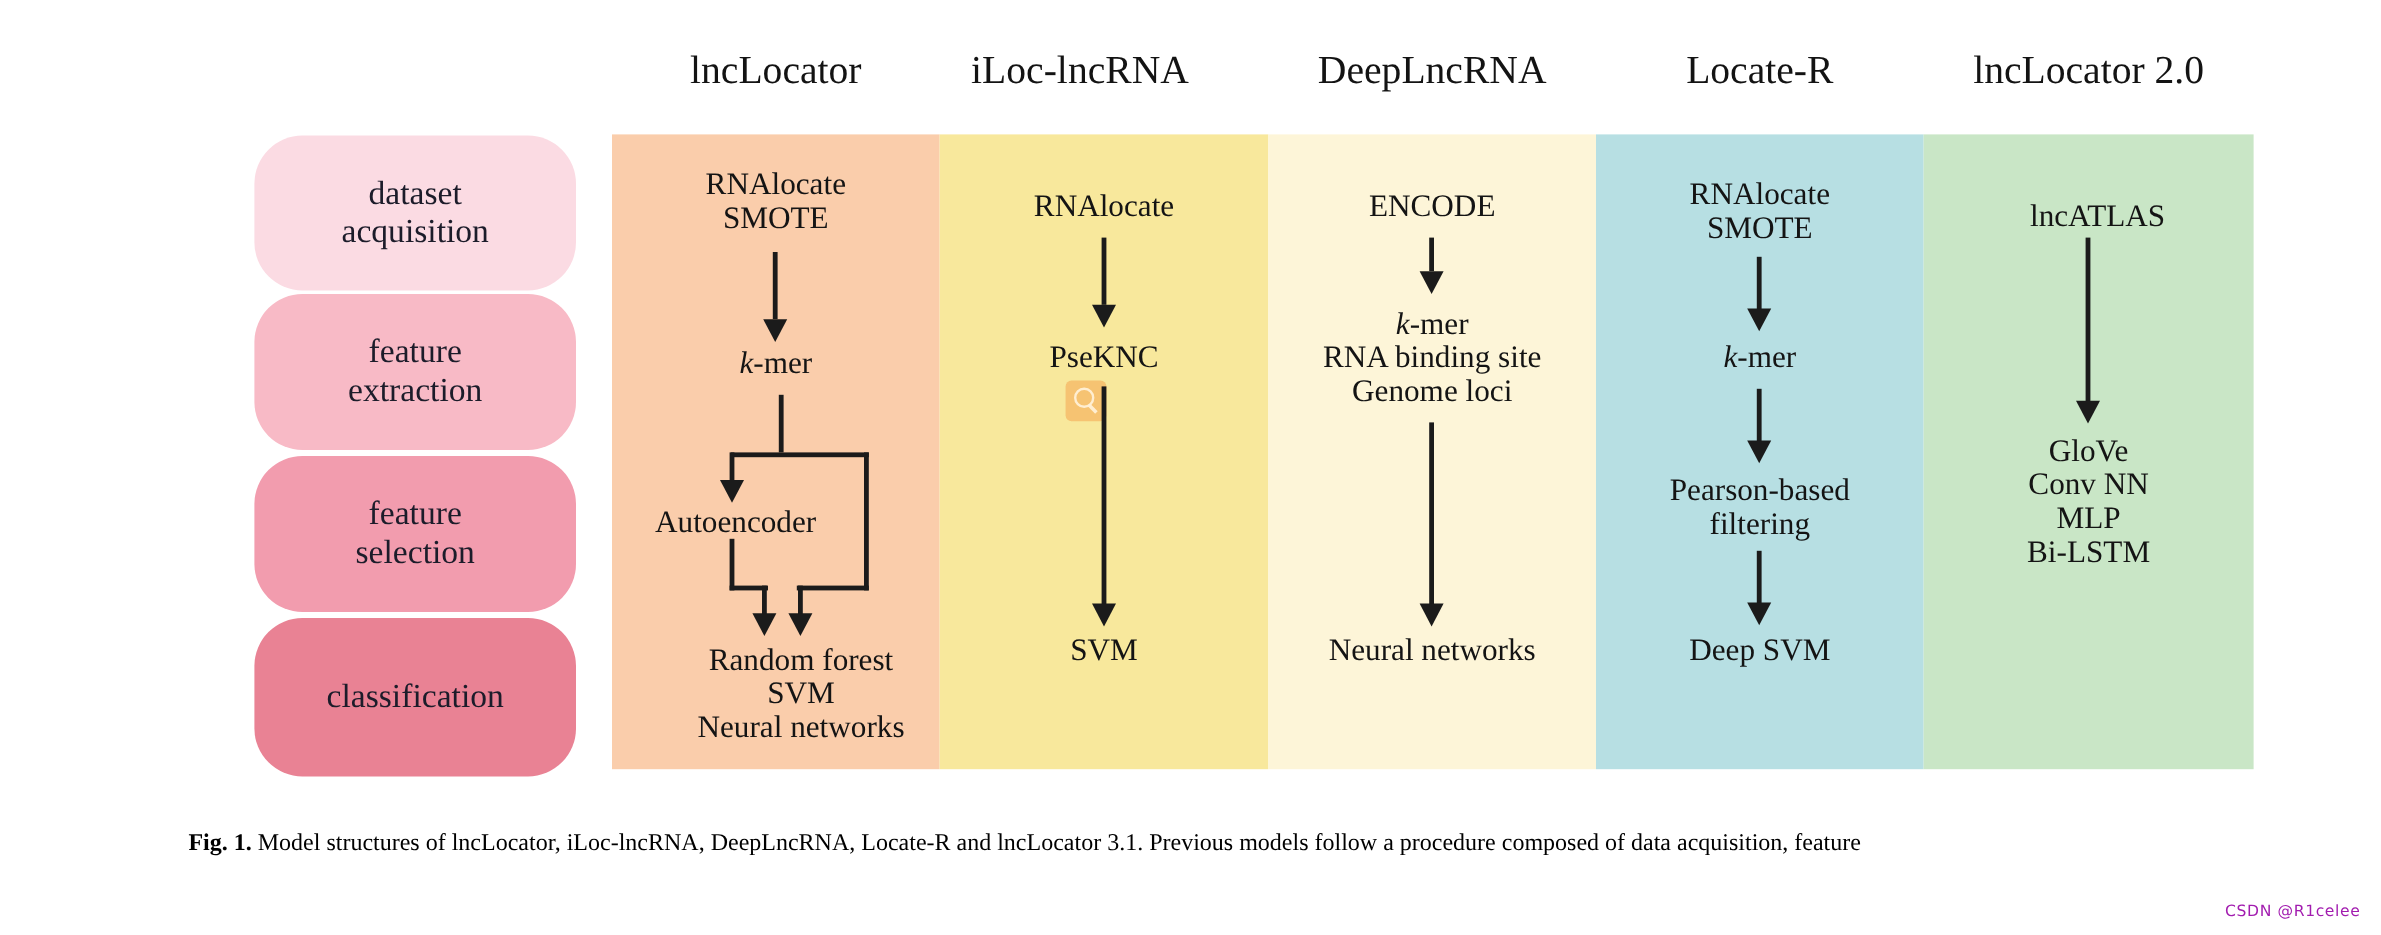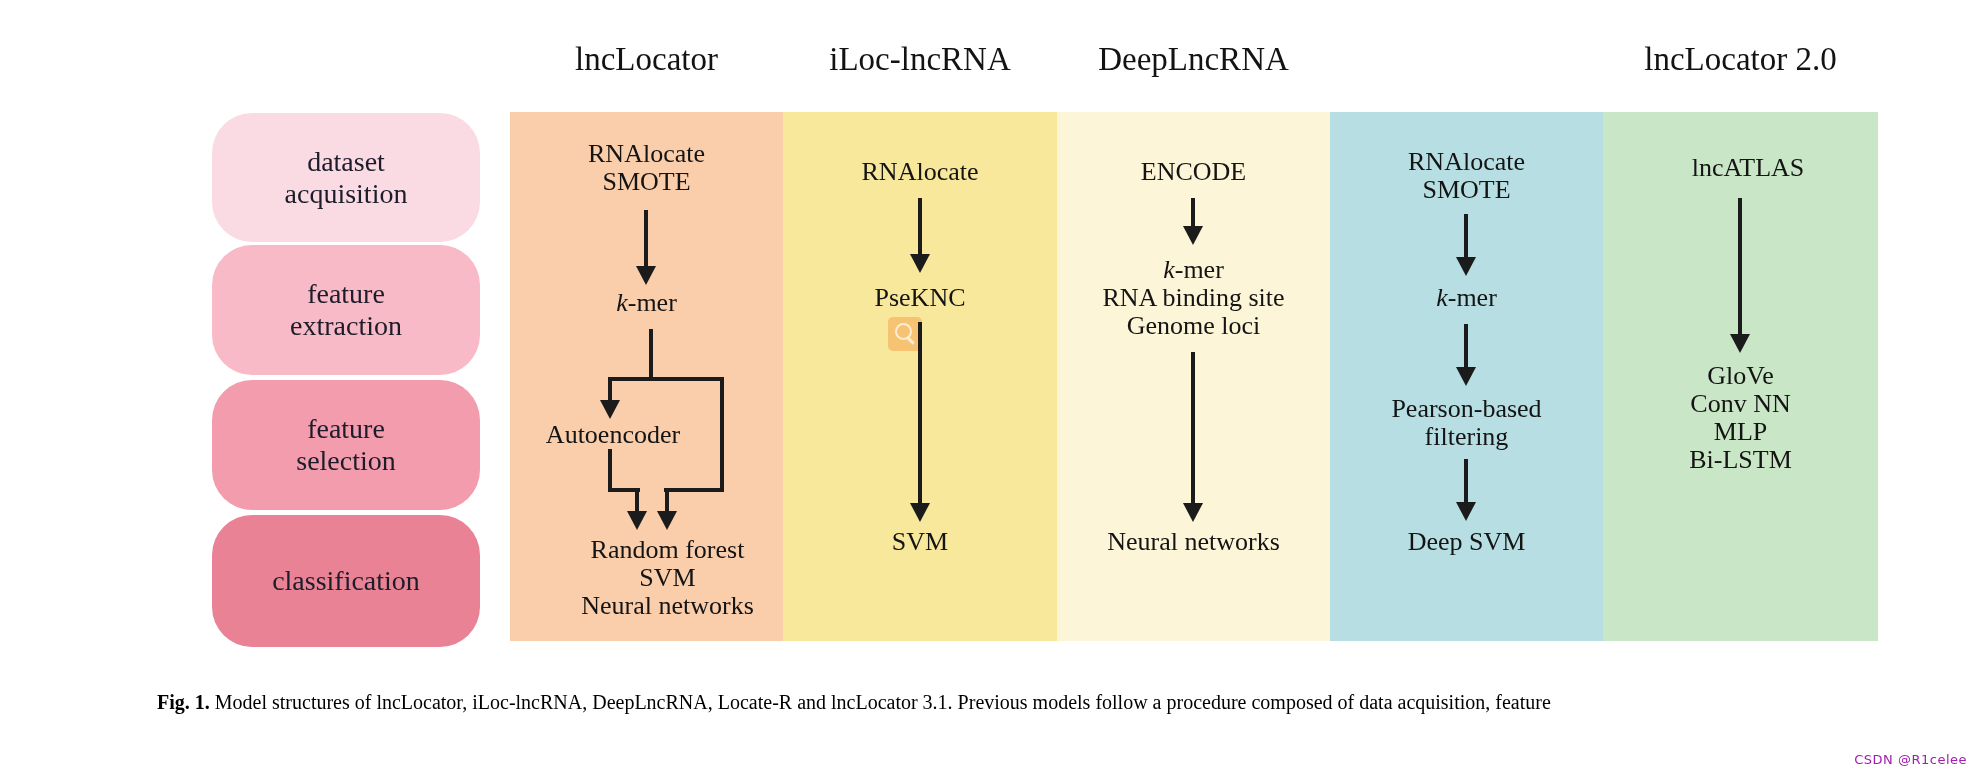--- a/index.html
+++ b/index.html
@@ -27,22 +27,23 @@
        border:2.5px solid rgba(255,240,214,0.95);}
   .mag .hdl{position:absolute;left:21px;top:19px;width:3px;height:9px;
        background:rgba(255,240,214,0.95);transform:rotate(-45deg);}
 </style>
 </head>
 <body>
 
 <div class="page">
 
   <div class="hdr" style="left:510px;width:273px">lncLocator</div>
-  <div class="hdr" style="left:783px;width:274px">iLoc-lncRNA</div>
+  <div class="hdr" style="left:763px;width:274px">iLoc-lncRNA</div>
   <div class="hdr" style="left:1057px;width:273px">DeepLncRNA</div>
+  <div class="hdr" style="left:1330px;width:273px">Locate-R</div>
   <div class="hdr" style="left:1603px;width:275px">lncLocator 2.0</div>
 
   <div class="colbg" style="left: 510px; width: 273px; background: rgb(250, 205, 171);"></div>
   <div class="colbg" style="left: 783px; width: 274px; background: rgb(248, 232, 156);"></div>
   <div class="colbg" style="left: 1057px; width: 273px; background: rgb(253, 245, 216);"></div>
   <div class="colbg" style="left: 1330px; width: 273px; background: rgb(183, 223, 227);"></div>
   <div class="colbg" style="left: 1603px; width: 275px; background: rgb(201, 230, 198);"></div>
 
   <div class="stage" style="top: 113px; height: 129px; background: rgb(251, 219, 227);">
     <div>dataset</div>
@@ -159,21 +160,21 @@
     <div>filtering</div>
   </div>
   <div>
     <div class="vline" style="left:1464px;top:459px;height:44px"></div>
     <div class="ahead" style="left:1456px;top:502px"></div>
   </div>
   <div class="txt" style="left:1330px;width:273px;top:528px">
     <div>Deep SVM</div>
   </div>
 
-  <div class="txt" style="left:1603px;width:290px;top:154px">
+  <div class="txt" style="left:1603px;width:290px;top:166px">
     <div>lncATLAS</div>
   </div>
   <div>
     <div class="vline" style="left:1738px;top:198px;height:137px"></div>
     <div class="ahead" style="left:1730px;top:334px"></div>
   </div>
   <div class="txt" style="left:1603px;width:275px;top:362px">
     <div>GloVe</div>
     <div>Conv NN</div>
     <div>MLP</div>

